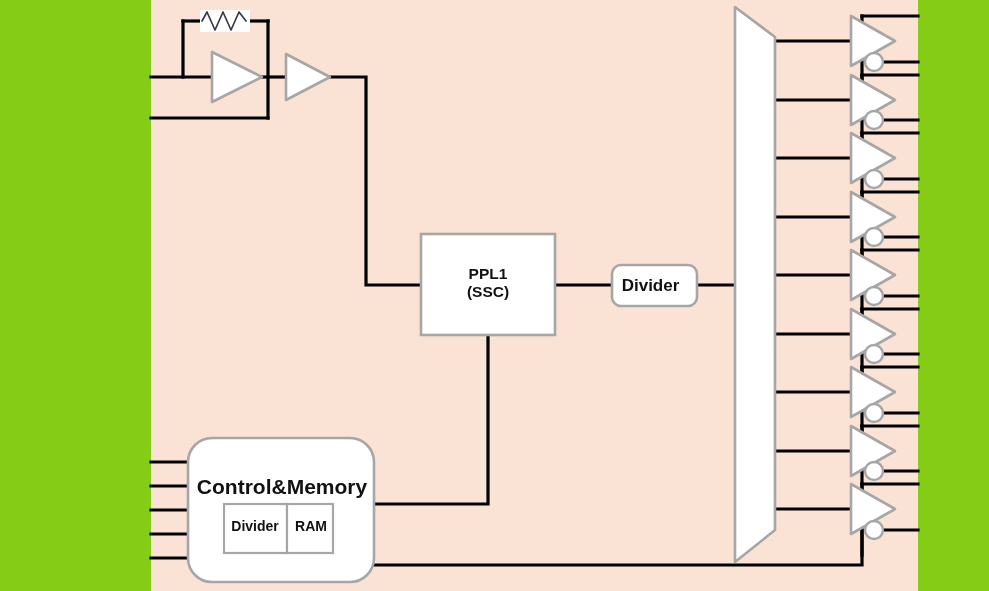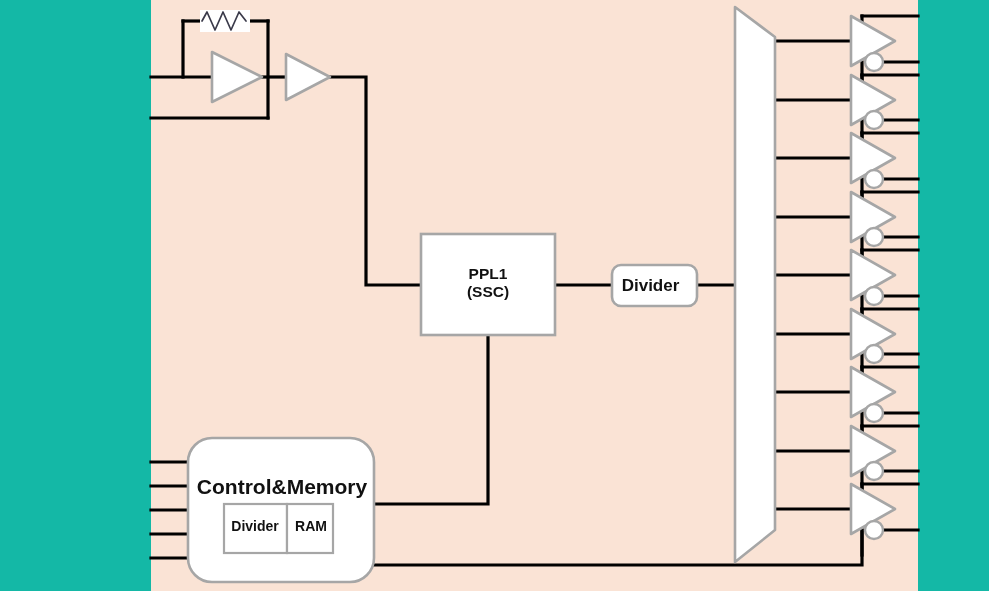--- a/index.html
+++ b/index.html
@@ -11,21 +11,21 @@
   body {
     width: 989px;
     height: 591px;
     overflow: hidden;
     font-family: "Liberation Sans", sans-serif;
   }
   #stage {
     position: relative;
     width: 989px;
     height: 591px;
-    background: #14b8a6;
+    background: #84cc16;
   }
   #diagram-canvas {
     position: absolute;
     left: 0;
     top: 0;
     width: 989px;
     height: 591px;
   }
   .blk-label {
     position: absolute;

